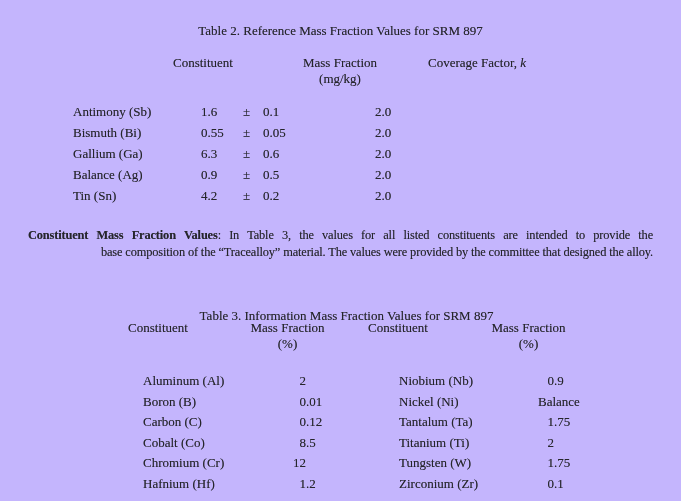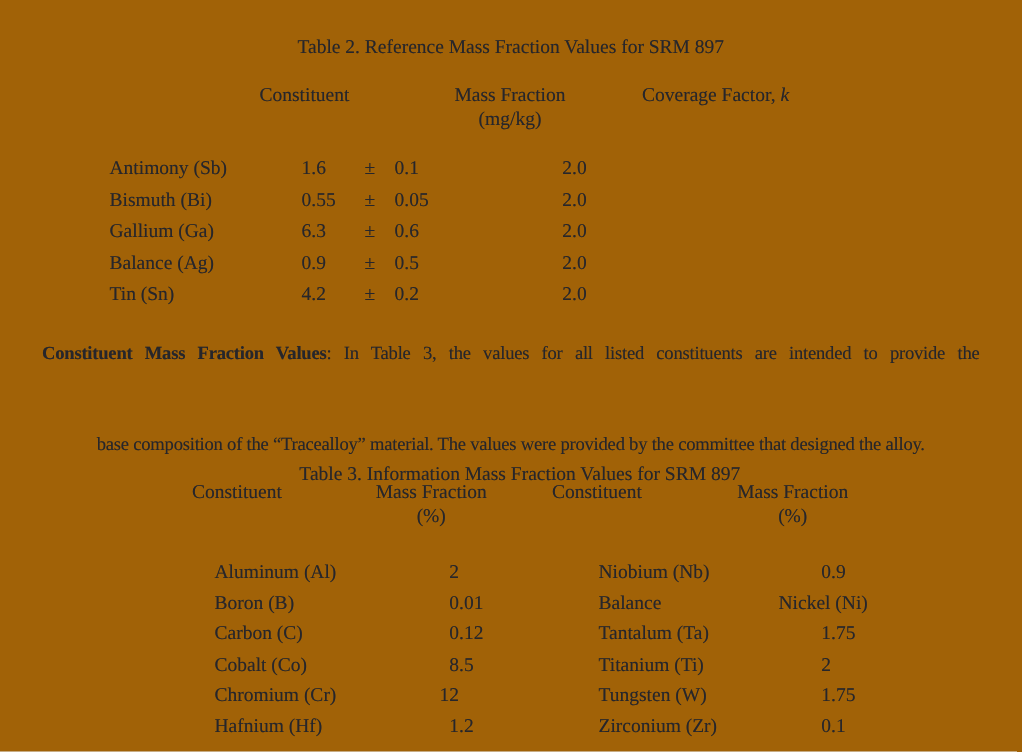--- a/index.html
+++ b/index.html
@@ -1,19 +1,19 @@
 <!DOCTYPE html>
 <html><head>
 <meta charset="utf-8">
 <style>
   html,body{margin:0;padding:0;background:#e8e8e8;}
   .page{
     position:relative;
     width:681px;height:501px;
-    background:#a16207;
+    background:#c4b5fd;
     font-family:"Liberation Serif","DejaVu Serif",serif;
     font-size:13px;
     color:#26262b;
     overflow:hidden;
     text-shadow:0 0 0.4px rgba(38,38,48,0.45);
   }
   .abs{position:absolute;white-space:nowrap;}
   .t-title{position:absolute;left:0;width:681px;text-align:center;line-height:15px;}
   .t2-title{top:23px;}
   .t3-title{top:288px;text-indent:12px;margin-top:20px;}
@@ -26,21 +26,21 @@
   .t2c{display:inline-block;white-space:nowrap;}
   .t2c.name{width:128px;}
   .t2c.val{width:42px;}
   .t2c.pm{width:20px;}
   .t2c.unc{width:50px;}
   .t2c.cov{width:140px;text-align:center;}
   
   .para{position:absolute;left:28px;top:227px;width:625px;
         font-size:12.4px;letter-spacing:-0.15px;line-height:16.5px;}
   .para .l1{text-align:justify;text-align-last:justify;overflow:hidden;height:16.5px;}
-  .para .l2{text-align:center;white-space:nowrap;overflow:hidden;margin-top:44px;}
+  .para .l2{text-align:right;white-space:nowrap;overflow:hidden;}
   .bold{font-weight:bold;}
   
   .t3rows{position:absolute;left:0;top:371px;width:681px;}
   .t3row{display:flex;height:20.6px;line-height:20.6px;padding-left:109px;}
   .t3c{display:inline-block;white-space:nowrap;}
   .t3c.name1{width:147px;margin-left:34px;}
   .t3c.val1{width:109px;}
   .t3c.name2{width:139px;}
   .t3c.val2{width:120px;}
   .dec .ip{display:inline-block;min-width:16px;text-align:right;}
@@ -118,22 +118,22 @@
   <div class="t3rows">
       <div class="t3row">
         <span class="t3c name1">Aluminum (Al)</span>
         <span class="t3c val1 dec"><span class="ip">2</span><span class="fp"></span></span>
         <span class="t3c name2">Niobium (Nb)</span>
         <span class="t3c val2 dec"><span class="ip">0</span><span class="fp">.9</span></span>
       </div>
       <div class="t3row">
         <span class="t3c name1">Boron (B)</span>
         <span class="t3c val1 dec"><span class="ip">0</span><span class="fp">.01</span></span>
+        <span class="t3c name2">Nickel (Ni)</span>
         <span class="t3c val2 dec">Balance</span>
-        <span class="t3c name2">Nickel (Ni)</span>
       </div>
       <div class="t3row">
         <span class="t3c name1">Carbon (C)</span>
         <span class="t3c val1 dec"><span class="ip">0</span><span class="fp">.12</span></span>
         <span class="t3c name2">Tantalum (Ta)</span>
         <span class="t3c val2 dec"><span class="ip">1</span><span class="fp">.75</span></span>
       </div>
       <div class="t3row">
         <span class="t3c name1">Cobalt (Co)</span>
         <span class="t3c val1 dec"><span class="ip">8</span><span class="fp">.5</span></span>

